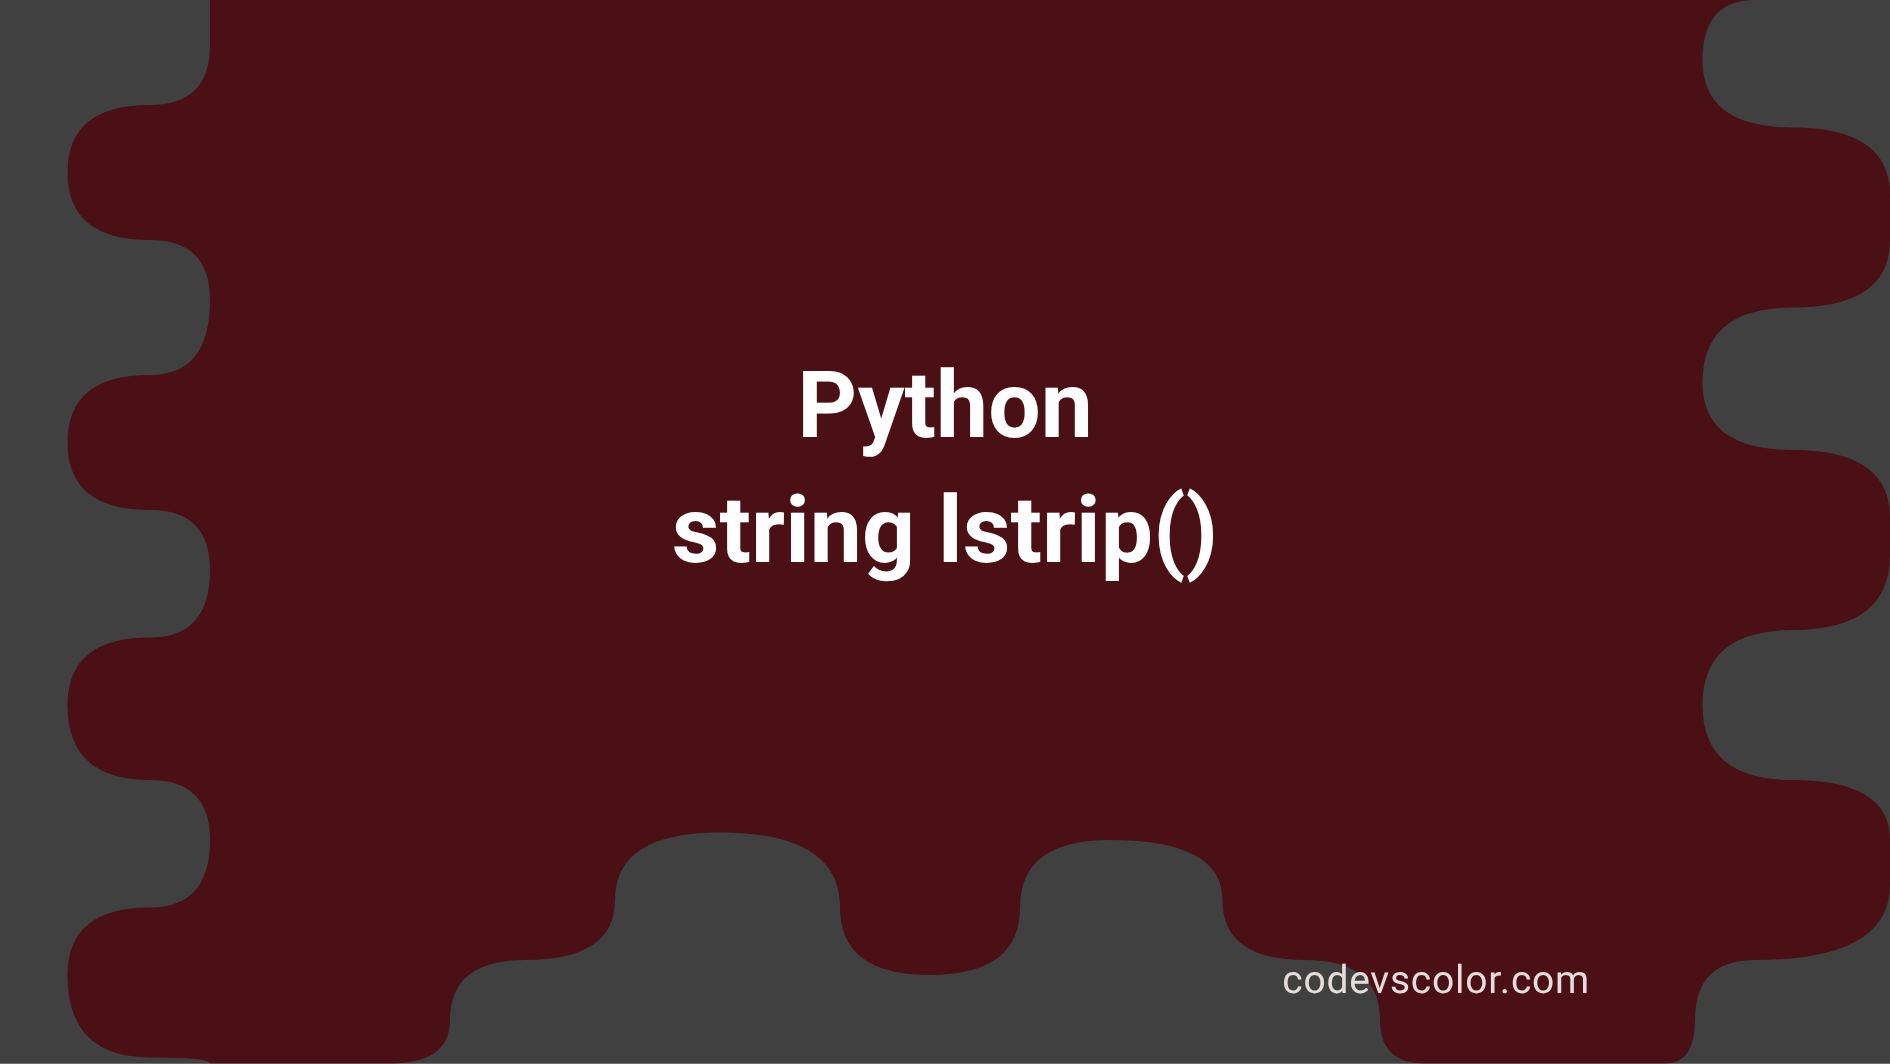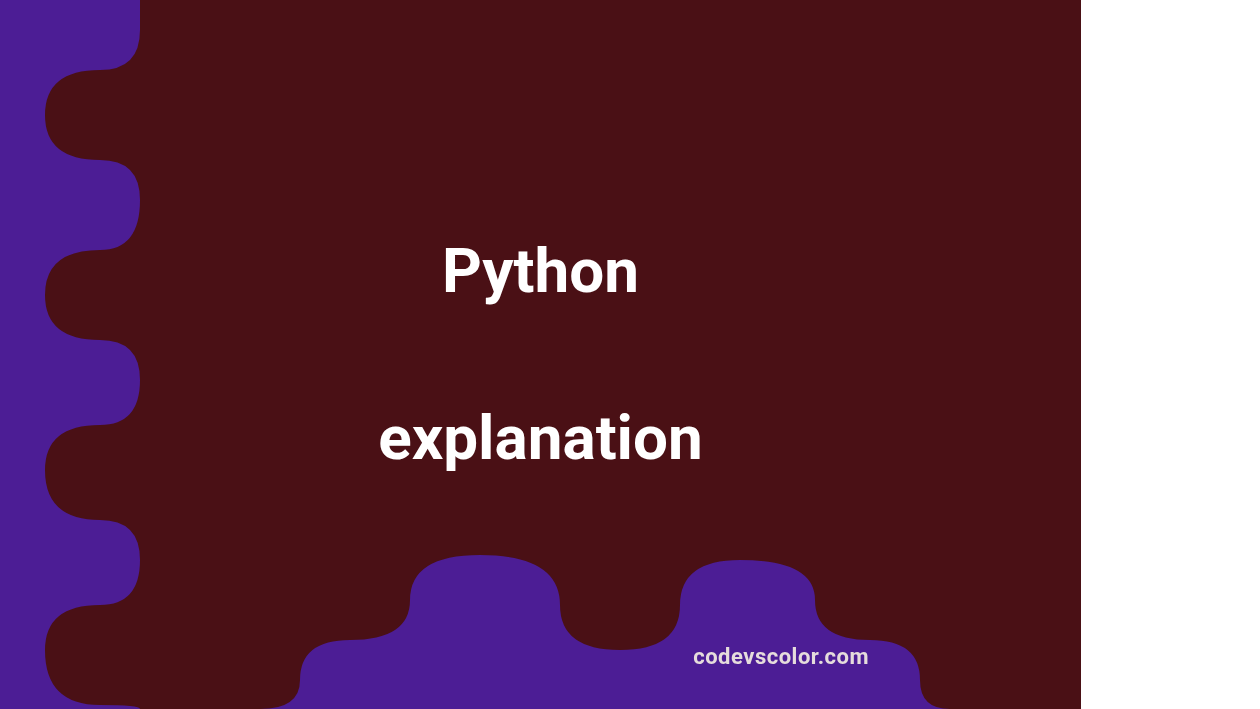--- a/index.html
+++ b/index.html
@@ -7,24 +7,24 @@
     padding: 0;
     box-sizing: border-box;
   }
   body {
     width: 1260px;
     height: 709px;
     overflow: hidden;
     font-family: -apple-system, BlinkMacSystemFont, "Segoe UI", Roboto, "Helvetica Neue", Arial, sans-serif;
   }
   .banner {
-    width: 1081px;
+    width: 1260px;
     height: 709px;
     position: relative;
-    background: #4c1d95;
+    background: #404040;
     overflow: hidden;
   }
   .shape-svg {
     position: absolute;
     top: 0;
     left: 0;
     width: 1260px;
     height: 709px;
   }
   .title-text {
@@ -35,24 +35,24 @@
     text-align: center;
     color: #ffffff;
     font-size: 62px;
     font-weight: 700;
     line-height: 1.35;
     width: 650px;
   }
   .watermark {
     position: absolute;
     bottom: 40px;
-    right: 212px;
+    right: 200px;
     color: #e6dcdc;
-    font-size: 22px;
-    font-weight: 700;
+    font-size: 26px;
+    font-weight: 400;
     letter-spacing: 0.5px;
   }
 </style>
 </head>
 <body>
 
 <div class="banner">
 
   <svg class="shape-svg" viewBox="0 0 1260 709" preserveAspectRatio="none">
     <path fill="#4a1015" d="
@@ -104,19 +104,19 @@
       L 1260 130
       Q 1260 85 1195 85
       Q 1135 85 1135 40
       Q 1135 0 1170 0
       Z
     "></path>
   </svg>
 
   <div class="title-text">
     <span>Python</span><br>
+    <span>string lstrip()</span><br>
     <br>
-    <span>explanation</span><br>
   </div>
 
   <div class="watermark">codevscolor.com</div>
 
 </div>
 
 </body></html>

